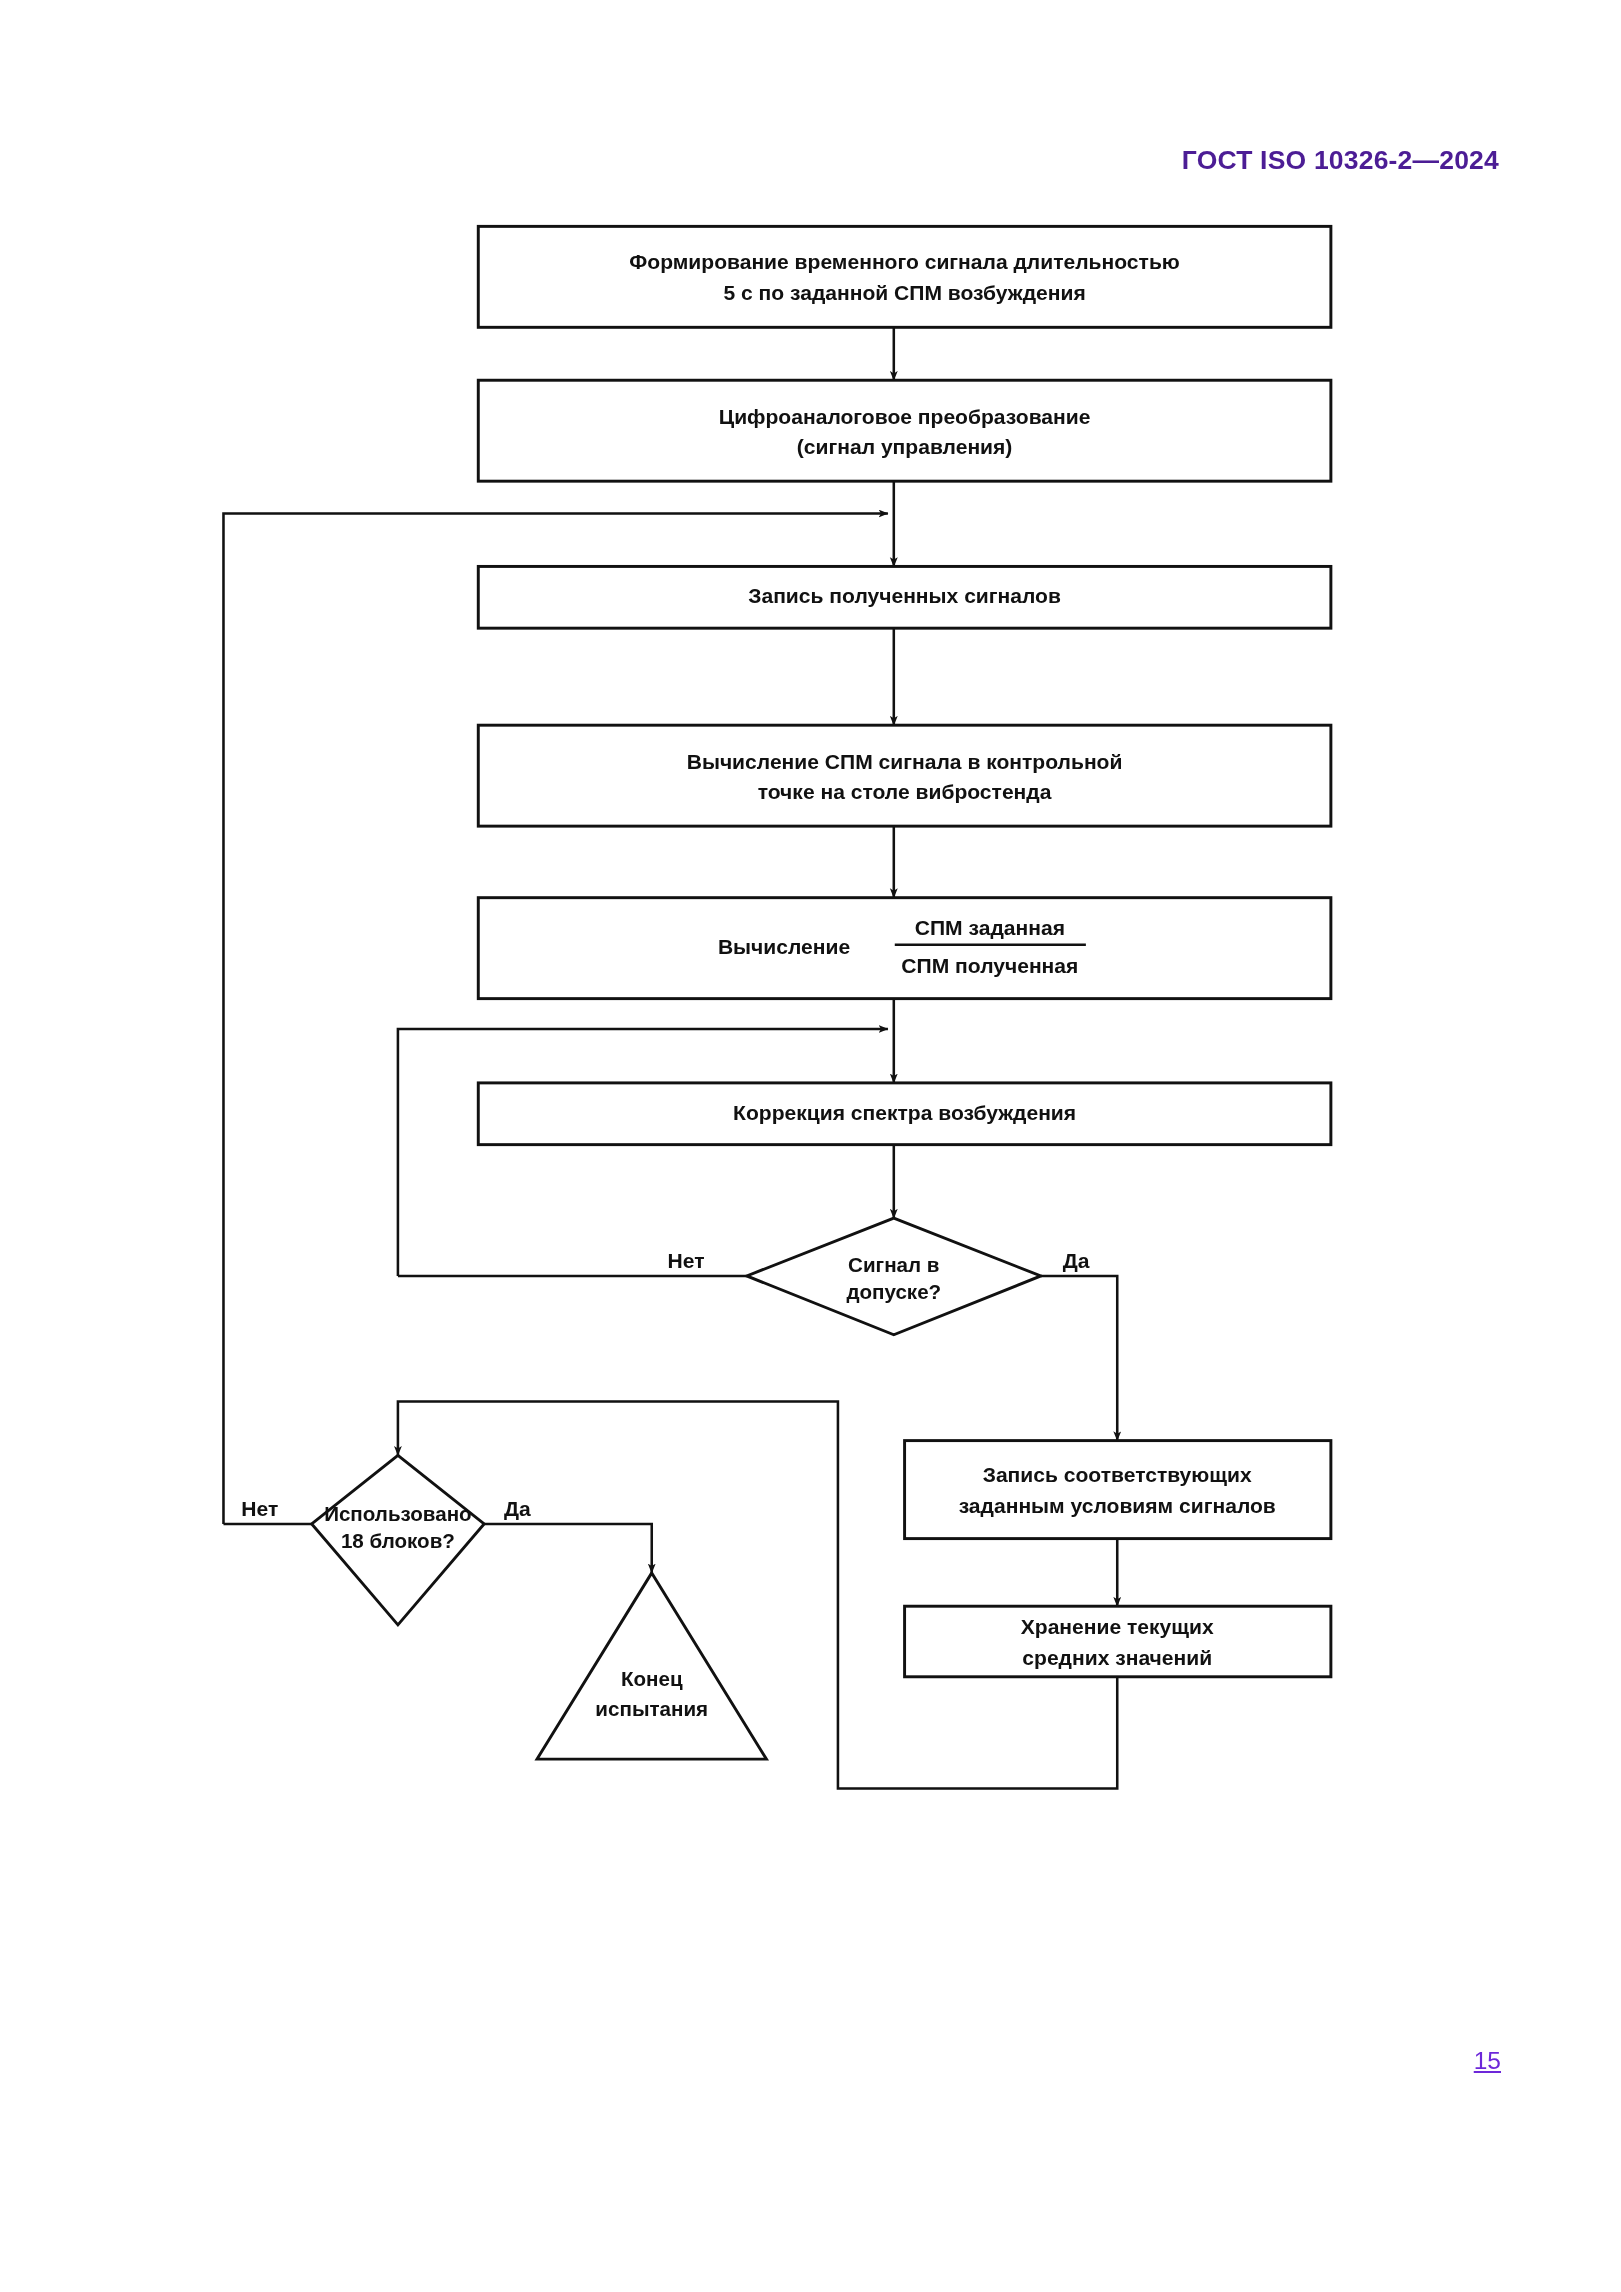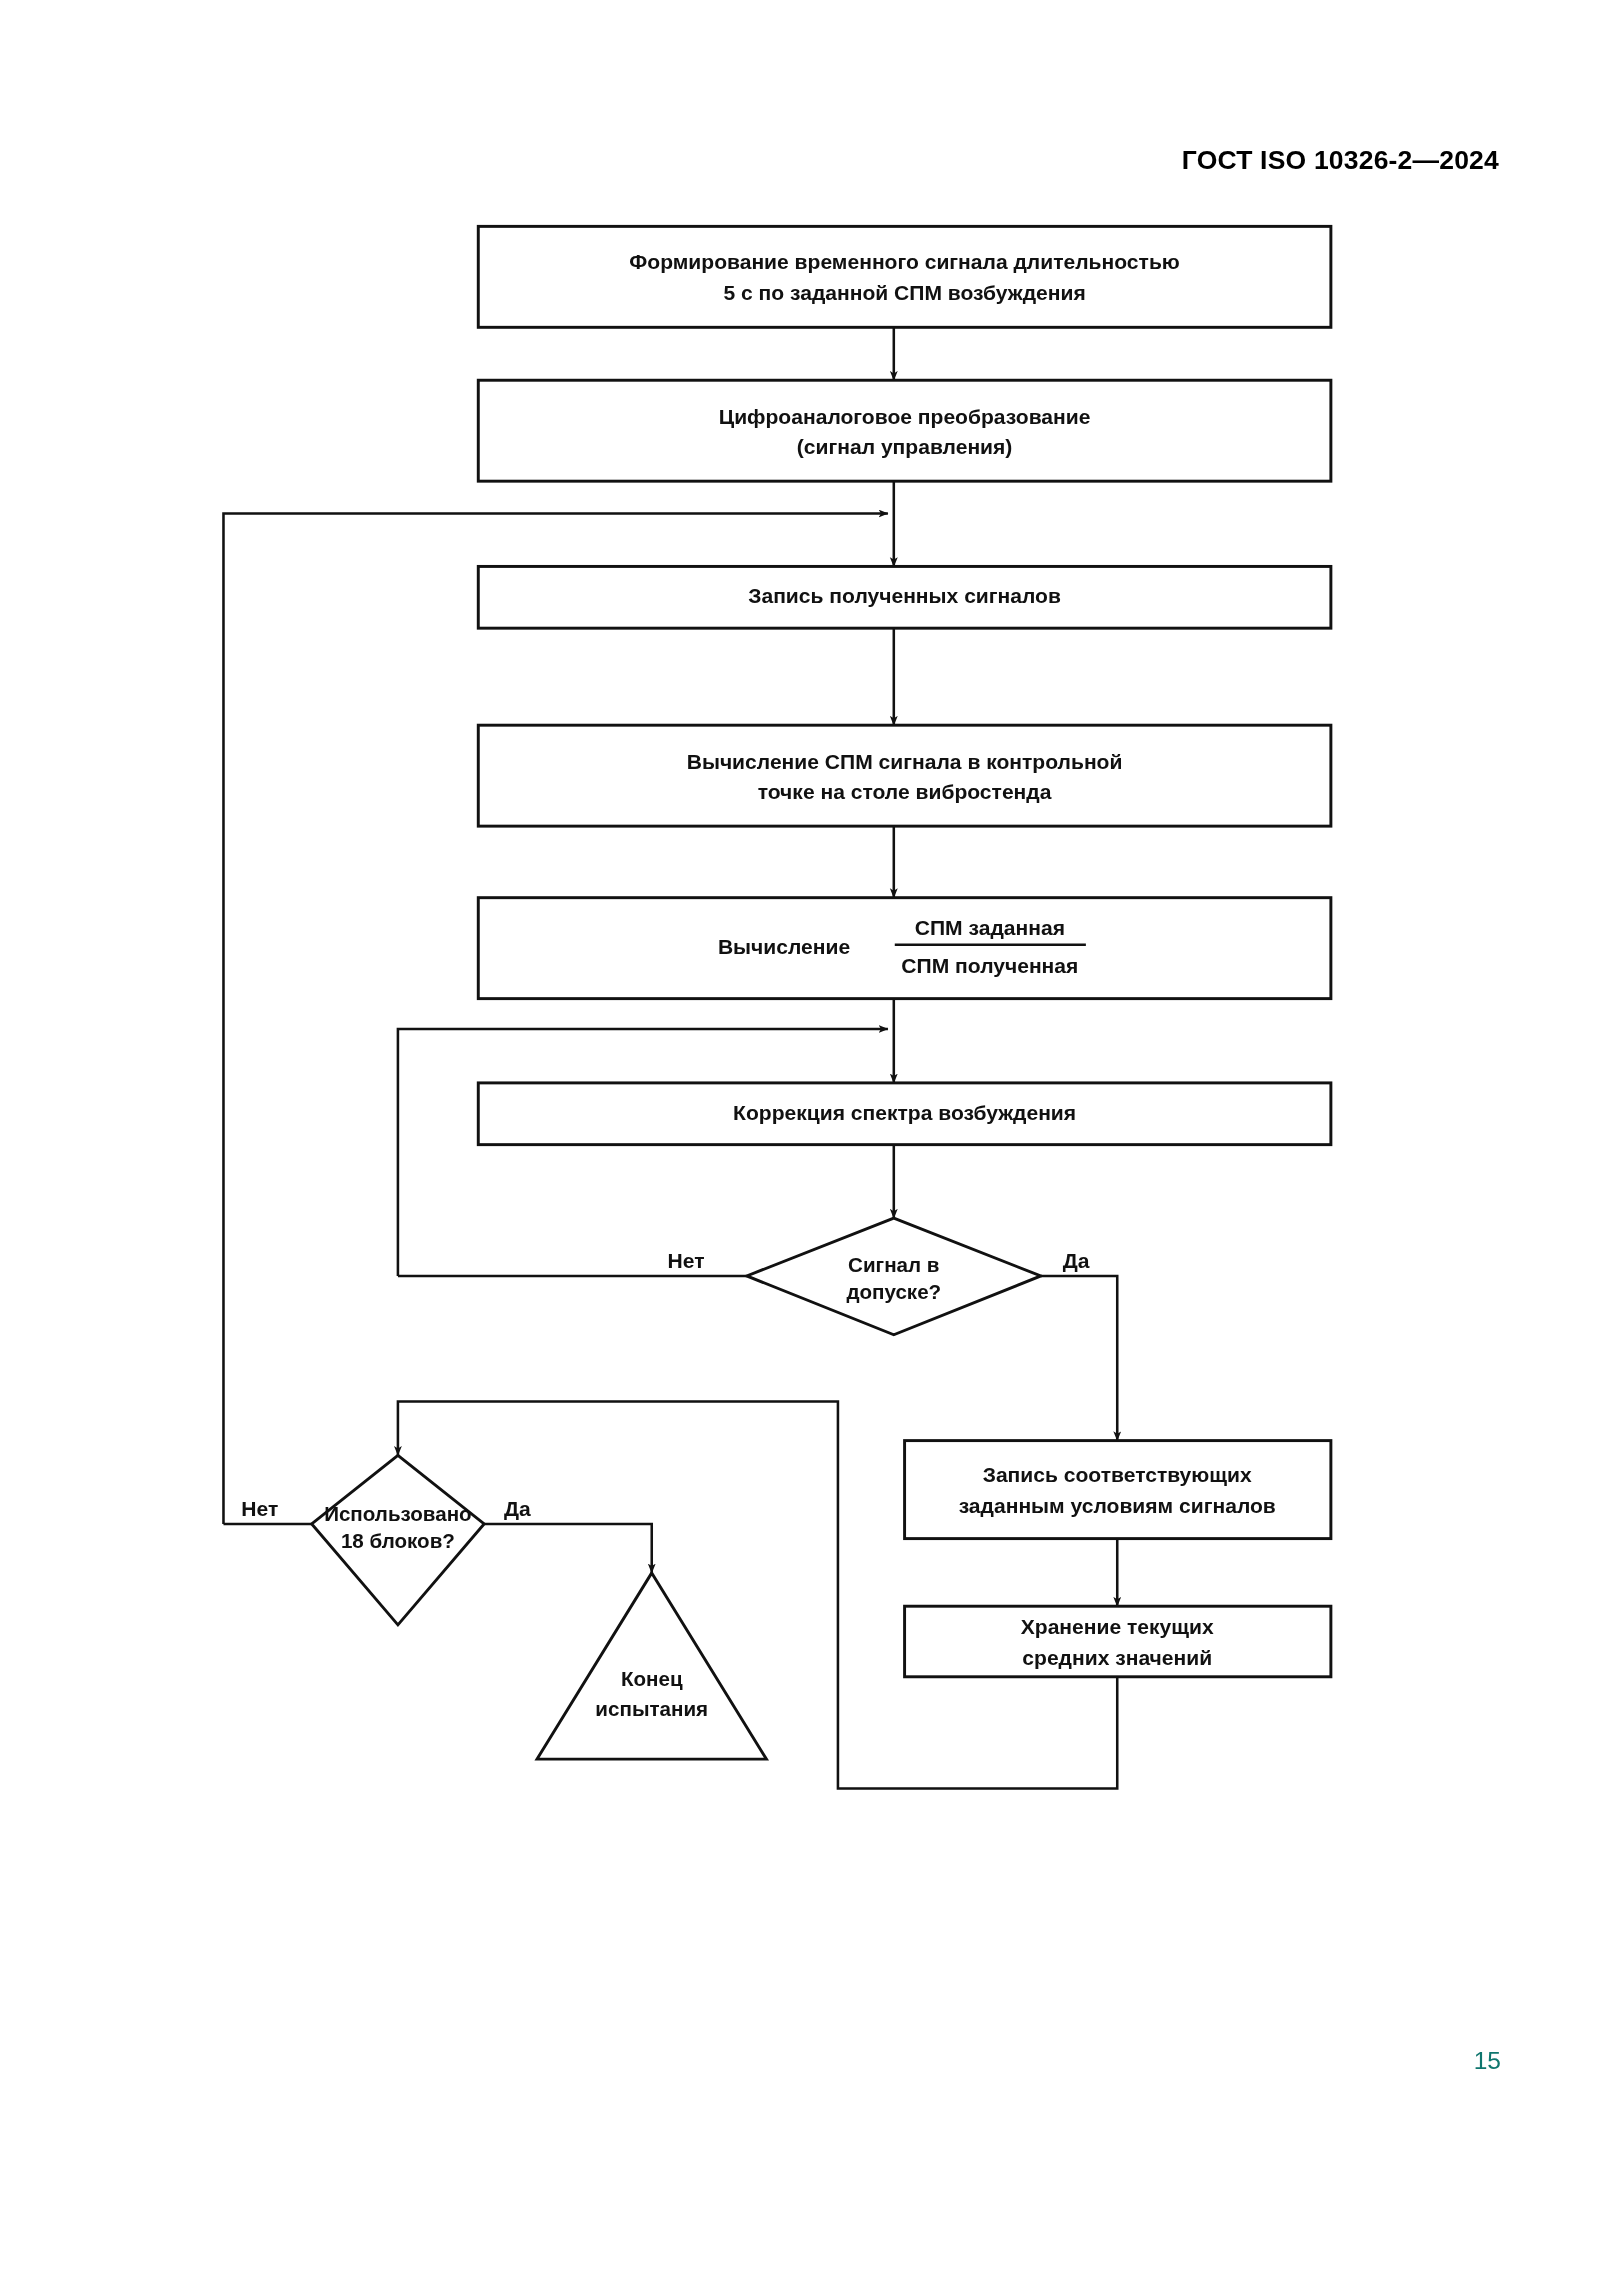--- a/index.html
+++ b/index.html
@@ -19,21 +19,21 @@
     background: #ffffff;
     overflow: hidden;
   }
   .page-header {
     position: absolute;
     top: 145px;
     right: 122px;
     font-size: 26.5px;
     font-weight: bold;
     letter-spacing: 0.2px;
-    color: #000000;
+    color: #4c1d95;
     white-space: nowrap;
   }
   .figure-area {
     position: absolute;
     left: 0;
     top: 0;
     width: 1621px;
     height: 1862px;
   }
   .figure-area svg {
@@ -79,21 +79,22 @@
     width: 1621px;
     text-align: center;
     font-size: 21.6px;
     color: #141414;
   }
   .page-number {
     position: absolute;
     right: 120px;
     top: 2047px;
     font-size: 24.5px;
-    color: #0f766e;
+    color: #6d28d9;
+    text-decoration: underline;
   }
 </style>
 </head>
 <body>
 
 <div class="page">
 
   <div class="page-header">ГОСТ ISO 10326-2—2024</div>
 
   <div class="figure-area">

